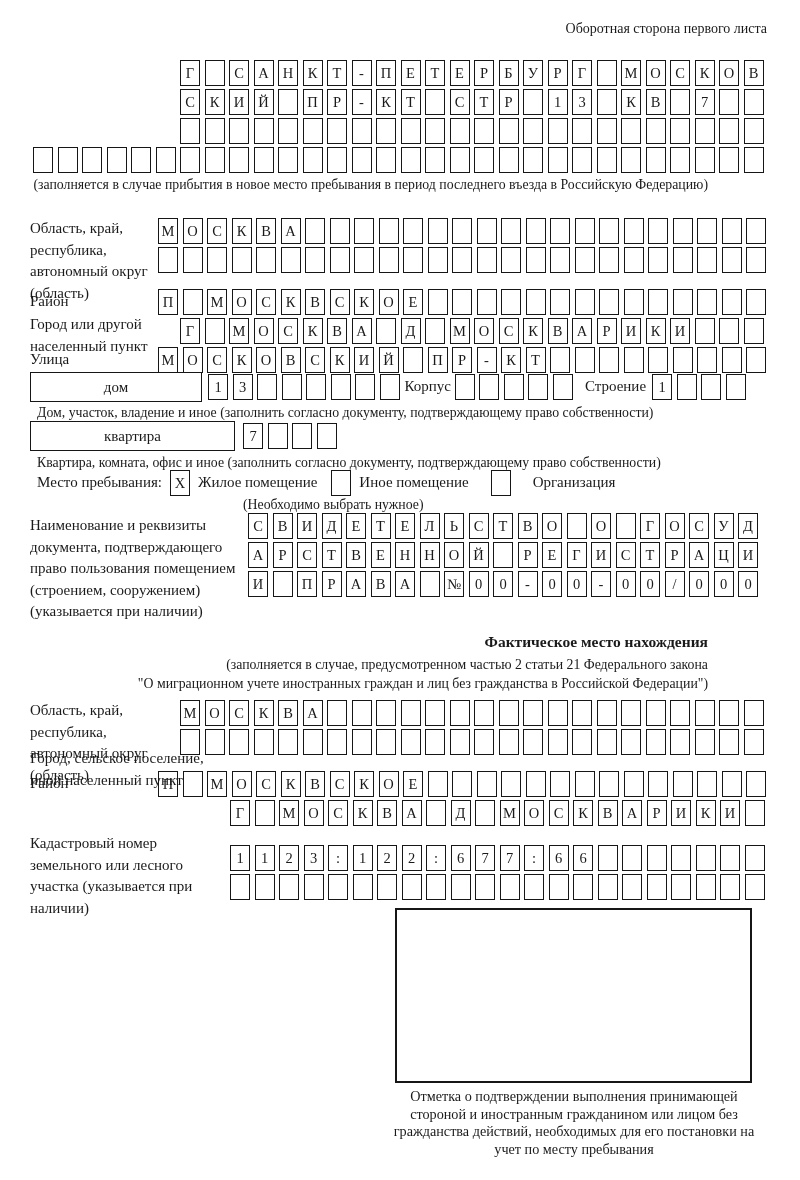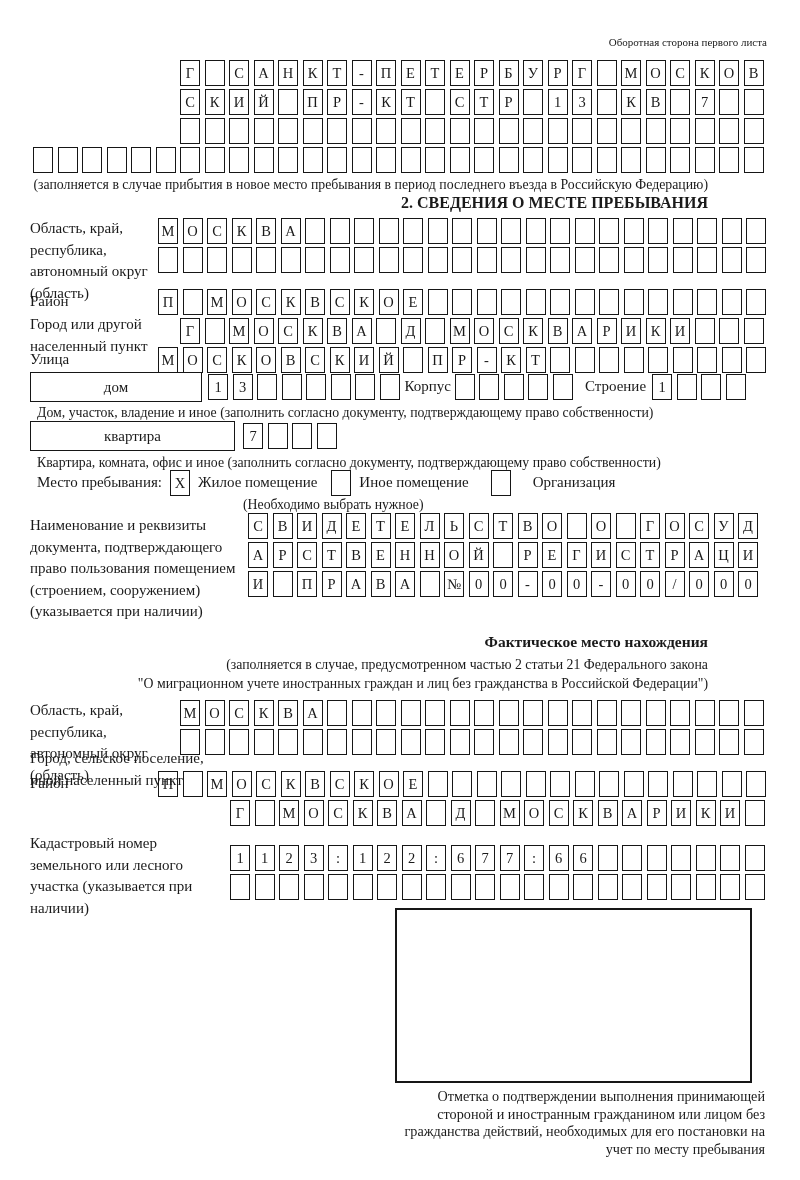--- a/index.html
+++ b/index.html
@@ -18,21 +18,21 @@
   .wideBox{box-sizing:border-box;height:30px;border:1.8px solid #161616;
         display:flex;align-items:center;justify-content:center;font-size:15px;background:#fff;}
   .flexrow{display:flex;align-items:center;}
   .markBox{box-sizing:border-box;border:2px solid #161616;background:#fff;}
 </style>
 </head>
 <body>
 
 <div class="page">
 
-  <div class="abs" style="top:36px;right:33px;font-size:11px;">Оборотная сторона первого листа</div>
+  <div class="abs" style="top:21px;right:33px;font-size:14px;">Оборотная сторона первого листа</div>
 
   <div class="grid" style="top:60px;left:180px;">
       <span class="cell">Г</span>
       <span class="cell"></span>
       <span class="cell">С</span>
       <span class="cell">А</span>
       <span class="cell">Н</span>
       <span class="cell">К</span>
       <span class="cell">Т</span>
       <span class="cell">-</span>
@@ -132,21 +132,20 @@
       <span class="cell"></span>
       <span class="cell"></span>
       <span class="cell"></span>
       <span class="cell"></span>
       <span class="cell"></span>
       <span class="cell"></span>
       <span class="cell"></span>
     </div>
   <div class="abs note center" style="top:176px;left:0;">(заполняется в случае прибытия в новое место пребывания в период последнего въезда в Российскую Федерацию)</div>
 
-  <div class="abs center h-bold" style="top:194px;left:0;font-size:16px;">2. СВЕДЕНИЯ О МЕСТЕ ПРЕБЫВАНИЯ</div>
 
   <div class="abs lbl" style="top:218px;left:30px;width:122px;">Область, край, республика, автономный округ (область)</div>
   <div class="grid" style="top:218px;left:158px;">
       <span class="cell">М</span>
       <span class="cell">О</span>
       <span class="cell">С</span>
       <span class="cell">К</span>
       <span class="cell">В</span>
       <span class="cell">А</span>
       <span class="cell"></span>
@@ -563,15 +562,15 @@
       <span class="cell"></span>
       <span class="cell"></span>
       <span class="cell"></span>
       <span class="cell"></span>
       <span class="cell"></span>
       <span class="cell"></span>
       <span class="cell"></span>
     </div>
 
   <div class="abs markBox" style="top:908px;left:395px;width:357px;height:175px;"></div>
-  <div class="abs note" style="top:1088px;left:383px;width:382px;text-align:right;font-size:14.2px;line-height:17.5px;">Отметка о подтверждении выполнения принимающей стороной и иностранным гражданином или лицом без гражданства действий, необходимых для его постановки на учет по месту пребывания</div>
+  <div class="abs note" style="top:1088px;left:383px;width:382px;text-align:center;font-size:14.2px;line-height:17.5px;">Отметка о подтверждении выполнения принимающей стороной и иностранным гражданином или лицом без гражданства действий, необходимых для его постановки на учет по месту пребывания</div>
 
 </div>
 
 </body></html>

